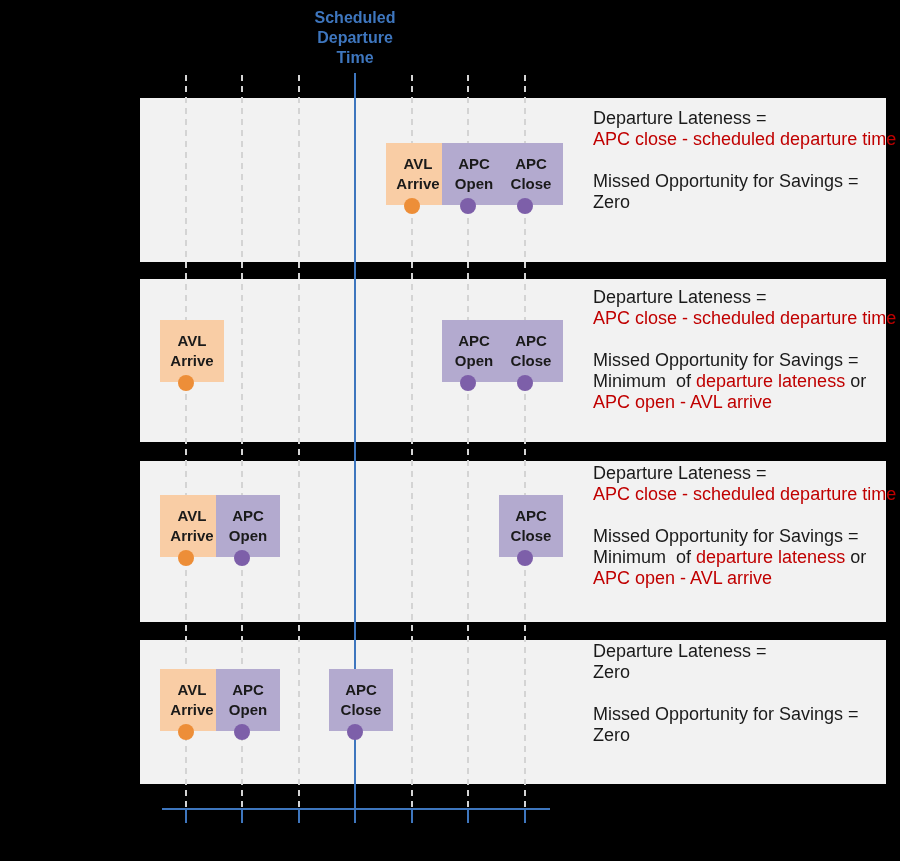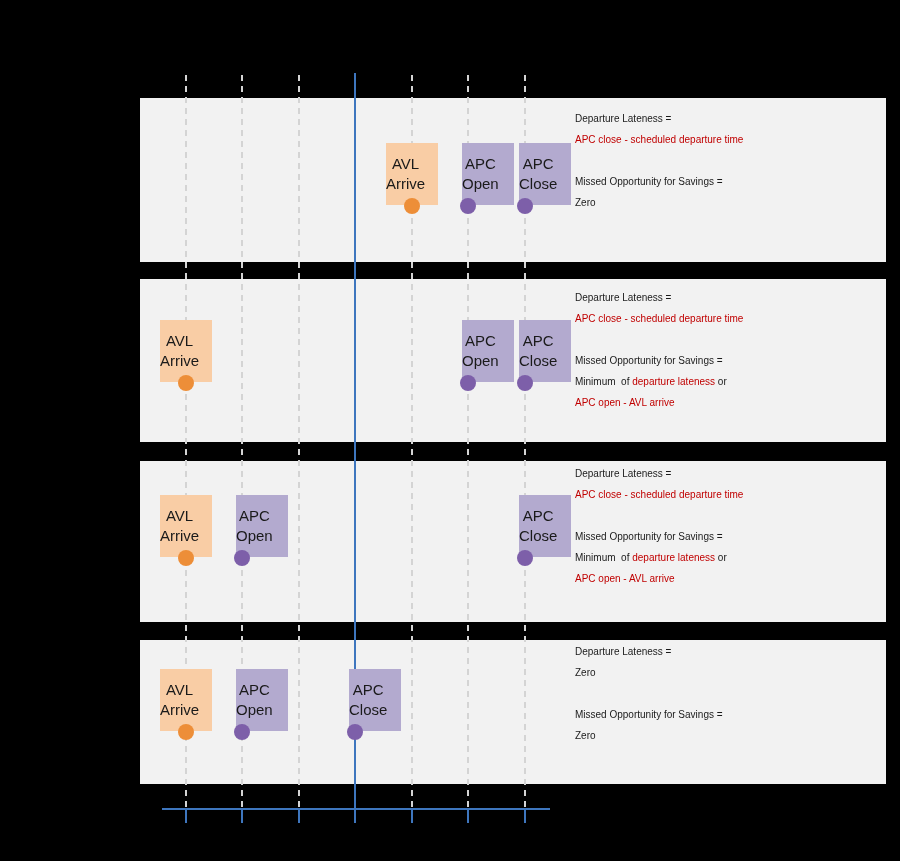--- a/index.html
+++ b/index.html
@@ -22,54 +22,58 @@
     position:absolute;width:2px;top:73px;height:750px;
     background:var(--blue,#3E76BE);
   }
   .sdt-title{
     position:absolute;left:270px;top:8px;width:170px;
     text-align:center;color:var(--blue,#3E76BE);
     font-size:16px;line-height:20px;font-weight:bold;
     white-space:pre-line;
   }
   .event-box{
-    position:absolute;width:52px;height:62px;
-    display:flex;align-items:center;justify-content:flex-start;
+    position:absolute;width:64px;height:62px;
+    display:flex;align-items:center;justify-content:center;
     text-align:center;
+    font-weight:bold;
   }
   .event-box.avl{background:var(--avl-fill,#F9CDA5);}
-  .event-box.apc{background:var(--apc-fill,#B3AACF);margin-left:20px;}
+  .event-box.apc{background:var(--apc-fill,#B3AACF);}
   .event-box-label{
     color:var(--text,#1A1A1A);font-size:15px;line-height:20px;
     white-space:pre-line;
   }
   .event-dot{
     position:absolute;width:16px;height:16px;border-radius:50%;
   }
   .event-dot.avl{background:var(--avl-dot,#ED8E38);}
   .event-dot.apc{background:var(--apc-dot,#7D5FA9);}
   .annotation{
-    position:absolute;left:575px;width:305px;
-    color:var(--text,#1A1A1A);font-size:10px;line-height:21px;
+    position:absolute;left:593px;width:305px;
+    color:var(--text,#1A1A1A);font-size:18px;line-height:21px;
   }
   .ann-line{min-height:21px;white-space:pre-wrap;}
   .ann-line .red{color:var(--red,#C00000);text-align:right;}
   .axis-line{
     position:absolute;left:162px;top:808px;width:388px;height:2px;
     background:var(--blue,#3E76BE);
   }
   .axis-tick{
     position:absolute;top:808px;width:2px;height:15px;
     background:var(--blue,#3E76BE);
   }
 </style>
 </head>
 <body>
 
 <div id="stage" style="--bg: #000000; --row-fill: #F2F2F2; --avl-fill: #F9CDA5; --avl-dot: #ED8E38; --apc-fill: #B3AACF; --apc-dot: #7D5FA9; --blue: #3E76BE; --red: #C00000; --text: #1A1A1A; --grid: #D4D4D4;">
+  <div class="sdt-title">Scheduled
+Departure
+Time</div>
 
 <div class="scenario-row" style="top: 98px; height: 164px;"></div>
     <div class="scenario-row" style="top: 279px; height: 163px;"></div>
     <div class="scenario-row" style="top: 461px; height: 161px;"></div>
     <div class="scenario-row" style="top: 640px; height: 144px;"></div>
     <div class="gridline" style="left: 185px;"></div>
     <div class="gridline" style="left: 241px;"></div>
     <div class="gridline" style="left: 298px;"></div>
     <div class="gridline" style="left: 411px;"></div>
     <div class="gridline" style="left: 467px;"></div>

